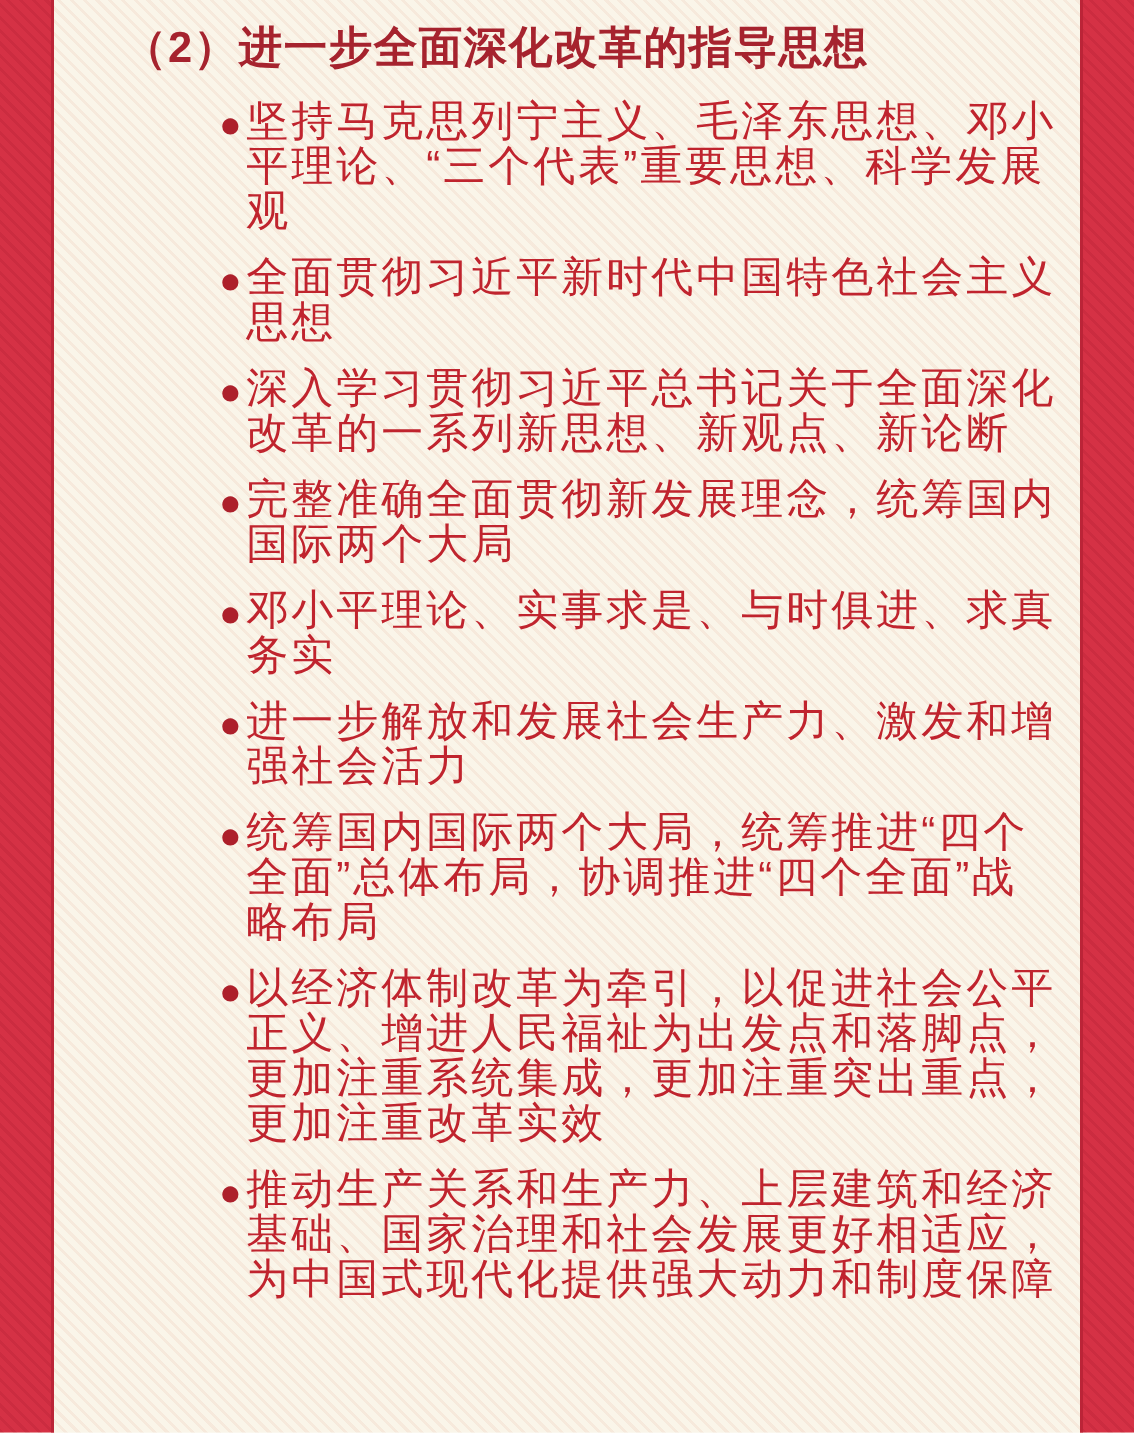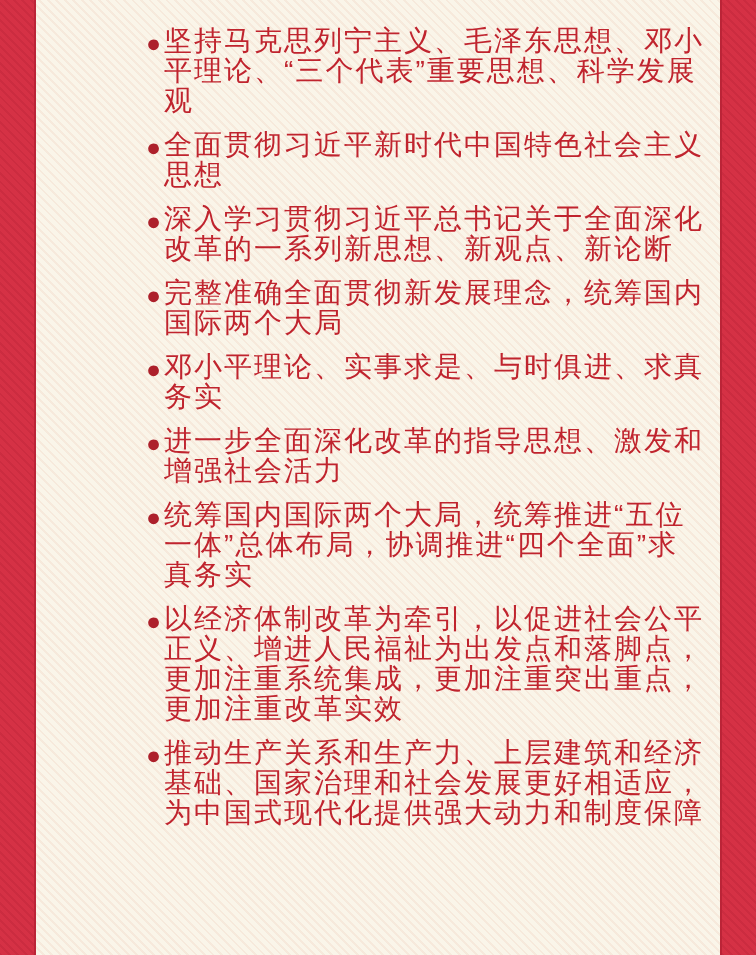--- a/index.html
+++ b/index.html
@@ -82,20 +82,21 @@
   }
 </style>
 </head>
 <body>
 
 <div class="page">
   <div class="side-bar left"></div>
   <div class="side-bar right"></div>
 
   <div class="content">
+    <h1 class="title">（2）进一步全面深化改革的指导思想</h1>
 
     <ul class="points">
       <li>
         <span class="dot">●</span>
         <span class="point-text">坚持马克思列宁主义、毛泽东思想、邓小平理论、“三个代表”重要思想、科学发展观</span>
       </li>
       <li>
         <span class="dot">●</span>
         <span class="point-text">全面贯彻习近平新时代中国特色社会主义思想</span>
       </li>
@@ -106,25 +107,25 @@
       <li>
         <span class="dot">●</span>
         <span class="point-text">完整准确全面贯彻新发展理念，统筹国内国际两个大局</span>
       </li>
       <li>
         <span class="dot">●</span>
         <span class="point-text">邓小平理论、实事求是、与时俱进、求真务实</span>
       </li>
       <li>
         <span class="dot">●</span>
-        <span class="point-text">进一步全面深化改革的指导思想、激发和增强社会活力</span>
+        <span class="point-text">进一步解放和发展社会生产力、激发和增强社会活力</span>
       </li>
       <li>
         <span class="dot">●</span>
-        <span class="point-text">统筹国内国际两个大局，统筹推进“五位一体”总体布局，协调推进“四个全面”求真务实</span>
+        <span class="point-text">统筹国内国际两个大局，统筹推进“四个全面”总体布局，协调推进“四个全面”战略布局</span>
       </li>
       <li>
         <span class="dot">●</span>
         <span class="point-text">以经济体制改革为牵引，以促进社会公平正义、增进人民福祉为出发点和落脚点，更加注重系统集成，更加注重突出重点，更加注重改革实效</span>
       </li>
       <li>
         <span class="dot">●</span>
         <span class="point-text">推动生产关系和生产力、上层建筑和经济基础、国家治理和社会发展更好相适应，为中国式现代化提供强大动力和制度保障</span>
       </li>
     </ul>

